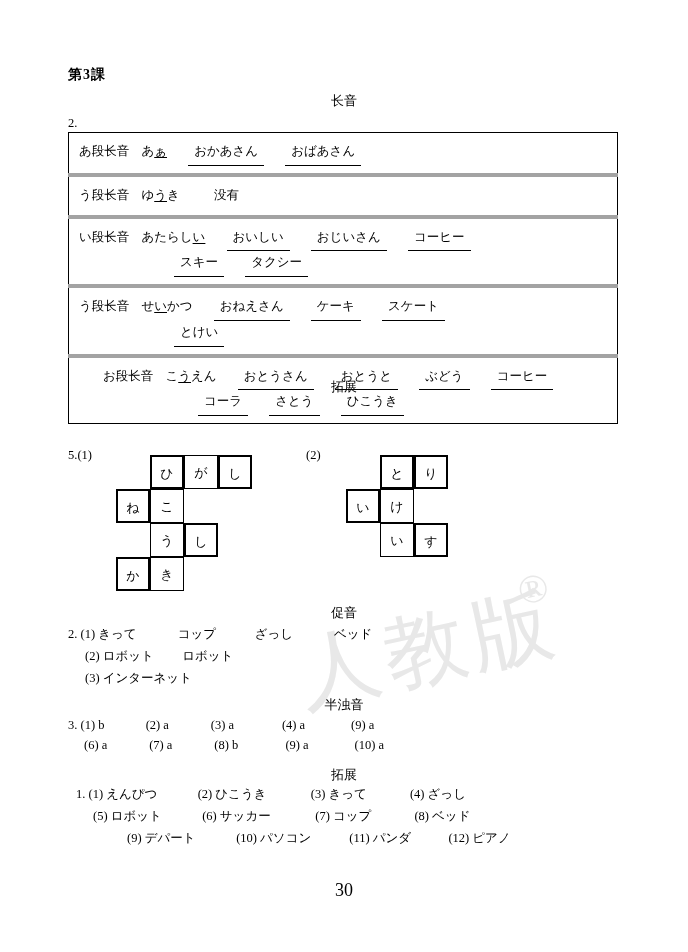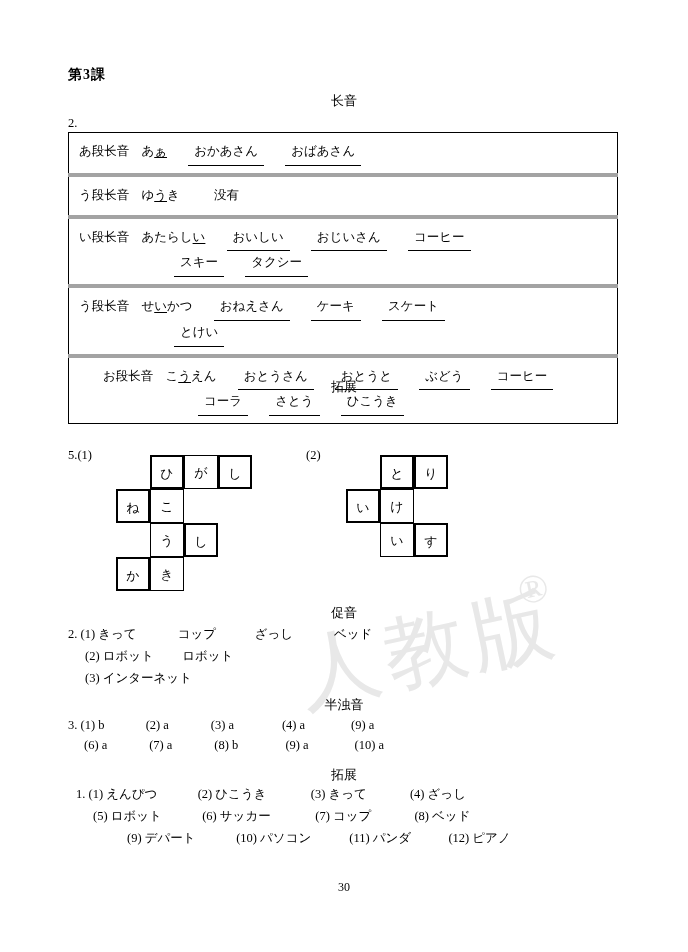--- a/index.html
+++ b/index.html
@@ -112,21 +112,21 @@
     text-align: center;
     line-height: 33px;
   }
   .thick { border-width: 2px; }
   .page-num {
     position: absolute;
     width: 100%;
     left: 0;
     top: 880px;
     text-align: center;
-    font-size: 12px;
+    font-size: 18px;
   }
 </style>
 </head>
 <body>
 
 <div class="page">
 
   <div class="watermark">
     <span>人教版</span><span class="reg">®</span>
   </div>

